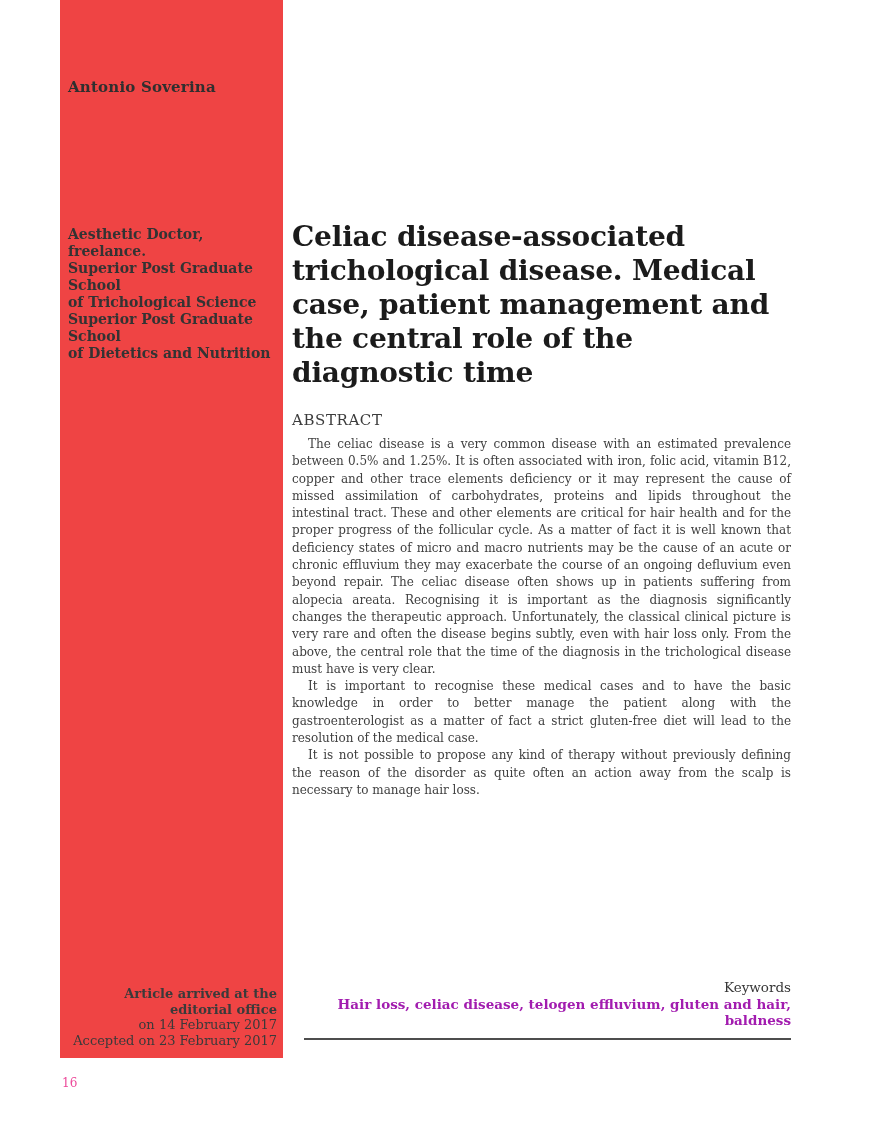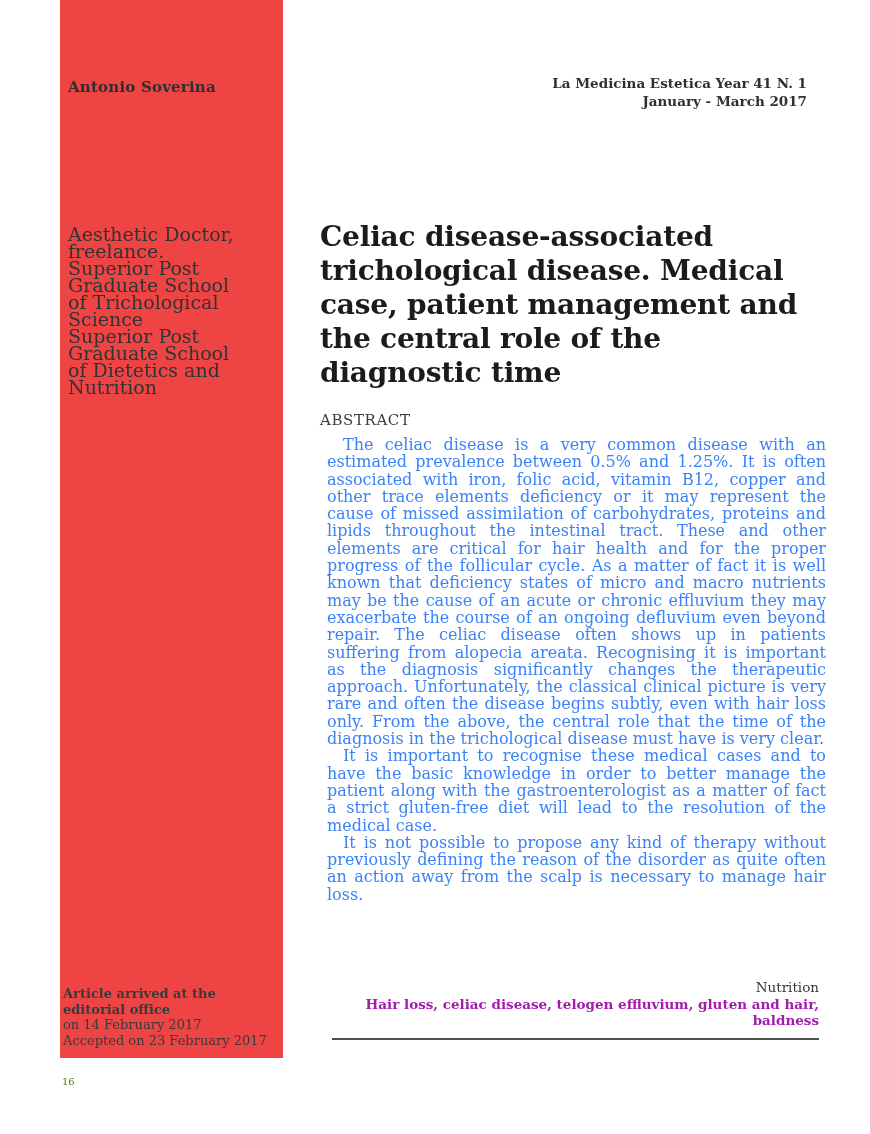--- a/index.html
+++ b/index.html
@@ -32,52 +32,52 @@
     font-weight: bold;
     color: #2f2f2f;
     letter-spacing: 0.2px;
   }
 
   .affiliation {
     position: absolute;
     left: 8px;
     top: 226px;
     width: 212px;
-    font-size: 19px;
-    font-weight: normal;
+    font-size: 14px;
+    font-weight: bold;
     line-height: 17px;
     color: #333333;
   }
 
   .submission {
     position: absolute;
     right: 6px;
     bottom: 10px;
     width: 214px;
-    text-align: left;
+    text-align: right;
     font-size: 13px;
     line-height: 15.5px;
     color: #3a3a3a;
   }
   .submission .arrived { font-weight: bold; }
 
   .journal-ref {
     position: absolute;
     right: 63px;
     top: 75px;
     text-align: right;
     font-size: 13.5px;
     font-weight: bold;
     line-height: 17.5px;
     color: #2f2f2f;
   }
 
   .main-col {
     position: absolute;
-    left: 320px;
+    left: 292px;
     width: 499px;
     top: 0;
     height: 1134px;
   }
 
   .article-title {
     position: absolute;
     left: 0;
     top: 220px;
     width: 478px;
@@ -95,25 +95,24 @@
     font-size: 15px;
     color: #3c3c3c;
     letter-spacing: 0.6px;
   }
 
   .abstract-body {
     position: absolute;
     left: 0;
     top: 436px;
     width: 499px;
-    font-size: 16px;
+    font-size: 12px;
     line-height: 17.3px;
     text-align: justify;
-    color: #3b82f6;
-    margin-left: 7px;
+    color: #404040;
   }
   .abstract-body p { text-indent: 16px; }
 
   .keywords-block {
     position: absolute;
     left: 0;
     top: 979px;
     width: 499px;
     text-align: right;
     font-size: 13.5px;
@@ -127,22 +126,22 @@
     margin-top: 9px;
     width: 487px;
     margin-left: 12px;
   }
   .issn-line { margin-top: 5px; }
 
   .page-number {
     position: absolute;
     left: 62px;
     top: 1076px;
-    font-size: 10px;
-    color: #4d7c0f;
+    font-size: 12px;
+    color: #ec4899;
   }
 </style>
 </head>
 <body>
 
 <div class="page">
 
   <div class="sidebar">
     <div class="author">Antonio Soverina</div>
 
@@ -154,39 +153,35 @@
       <div>of Dietetics and Nutrition</div>
     </div>
 
     <div class="submission">
       <div class="arrived">Article arrived at the editorial office</div>
       <div>on 14 February 2017</div>
       <div>Accepted on 23 February 2017</div>
     </div>
   </div>
 
-  <div class="journal-ref">
-    <div>La Medicina Estetica Year 41 N. 1</div>
-    <div>January - March 2017</div>
-  </div>
 
   <div class="main-col">
 
     <h1 class="article-title">Celiac disease-associated trichological disease. Medical case, patient management and the central role of the diagnostic time</h1>
 
     <div class="abstract-label">ABSTRACT</div>
 
     <div class="abstract-body">
       <p>The celiac disease is a very common disease with an estimated prevalence between 0.5% and 1.25%. It is often associated with iron, folic acid, vitamin B12, copper and other trace elements deficiency or it may represent the cause of missed assimilation of carbohydrates, proteins and lipids throughout the intestinal tract. These and other elements are critical for hair health and for the proper progress of the follicular cycle. As a matter of fact it is well known that deficiency states of micro and macro nutrients may be the cause of an acute or chronic effluvium they may exacerbate the course of an ongoing defluvium even beyond repair. The celiac disease often shows up in patients suffering from alopecia areata. Recognising it is important as the diagnosis significantly changes the therapeutic approach. Unfortunately, the classical clinical picture is very rare and often the disease begins subtly, even with hair loss only. From the above, the central role that the time of the diagnosis in the trichological disease must have is very clear.</p>
       <p>It is important to recognise these medical cases and to have the basic knowledge in order to better manage the patient along with the gastroenterologist as a matter of fact a strict gluten-free diet will lead to the resolution of the medical case.</p>
       <p>It is not possible to propose any kind of therapy without previously defining the reason of the disorder as quite often an action away from the scalp is necessary to manage hair loss.</p>
     </div>
 
     <div class="keywords-block">
-      <div>Nutrition</div>
+      <div>Keywords</div>
       <div class="keywords-line">Hair loss, celiac disease, telogen effluvium, gluten and hair, baldness</div>
       <hr class="footer-rule">
     </div>
 
   </div>
 
   <div class="page-number">16</div>
 
 </div>
 

